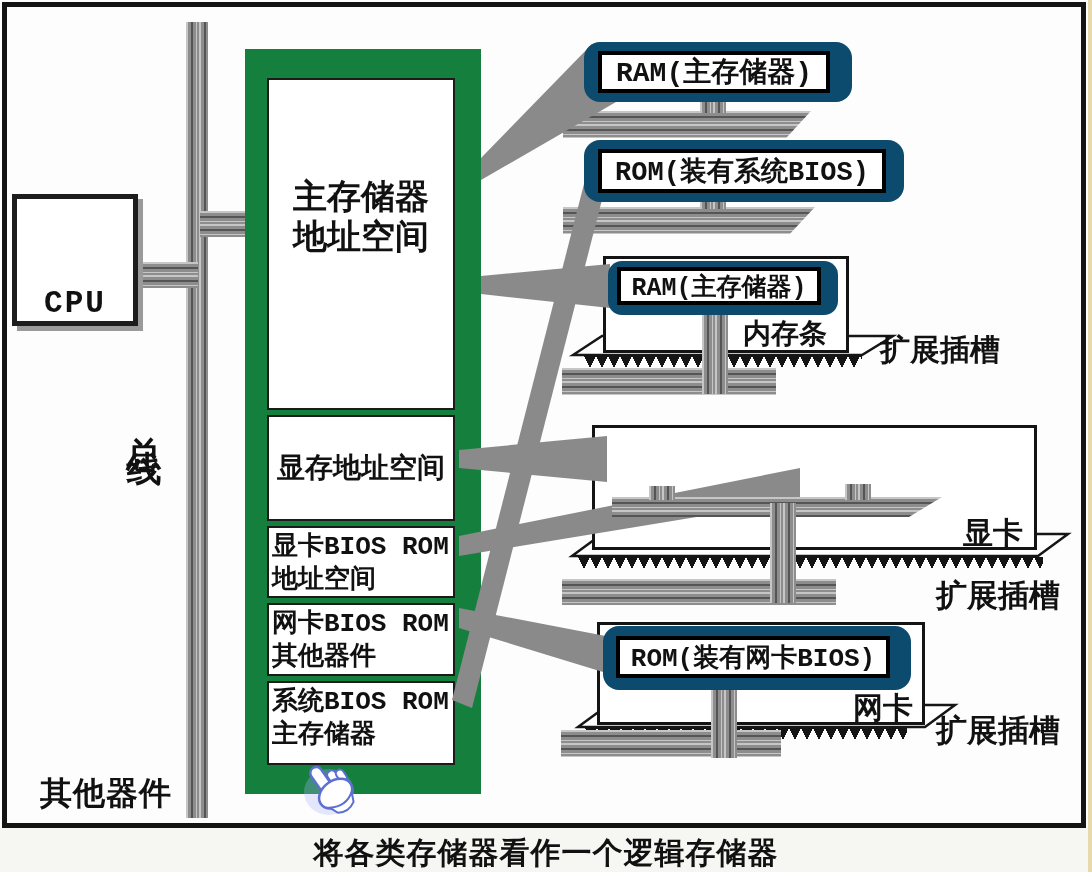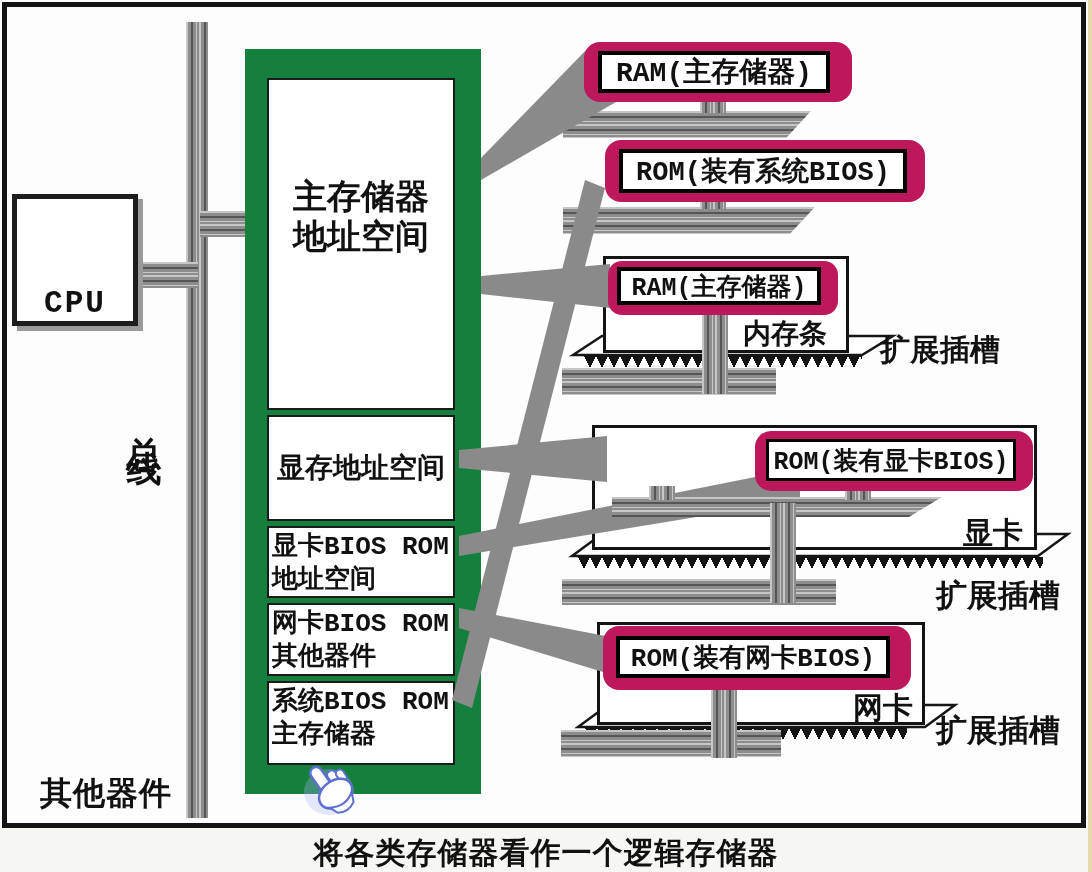--- a/index.html
+++ b/index.html
@@ -36,21 +36,21 @@
   .sec-3{top:477px;height:72px;}
   .sec-4{top:554px;height:73px;}
   .sec-5{top:632px;height:84px;}
 
   .tails{position:absolute;left:0;top:0;z-index:2;pointer-events:none;}
   .underlay{position:absolute;left:0;top:0;z-index:0;pointer-events:none;}
   .teeth{position:absolute;height:12px;z-index:0;
          background:conic-gradient(from 333deg at 50% 100%,#141414 0 54deg,rgba(0,0,0,0) 54deg) 0 0/12px 12px repeat-x;}
 
   .card{position:absolute;background:#fff;border:3px solid #141414;box-sizing:border-box;}
-  .blob{position:absolute;background:#be185d;border-radius:16px;z-index:5;}
+  .blob{position:absolute;background:#0c4a6e;border-radius:16px;z-index:5;}
   .blob .inner{position:absolute;background:#fff;border:4px solid #000;display:flex;align-items:center;justify-content:center;
                font-family:"Liberation Mono","Liberation Sans",sans-serif;font-weight:bold;white-space:nowrap;}
   .part-label{position:absolute;font-weight:bold;z-index:6;white-space:nowrap;}
 
   .b1{left:563px;top:111px;width:248px;height:27px;z-index:1;}
   .b2{left:563px;top:207px;width:252px;height:27px;z-index:1;}
   .b3{left:562px;top:368px;width:214px;height:27px;z-index:1;}
   .b4{left:562px;top:579px;width:274px;height:26px;z-index:1;}
   .b5{left:561px;top:730px;width:220px;height:27px;z-index:1;}
   .bint{left:612px;top:497px;width:330px;height:20px;z-index:4;}
@@ -128,28 +128,25 @@
   <div class="vband vc"></div>
   <div class="vband vn"></div>
 
   <div class="card" style="left:603px;top:256px;width:246px;height:97px;"></div>
   <div class="card" style="left:592px;top:425px;width:445px;height:125px;"></div>
   <div class="card" style="left:597px;top:622px;width:328px;height:103px;"></div>
 
   <div class="blob" style="left:584px;top:42px;width:268px;height:60px;">
     <div class="inner" style="left:14px;top:9px;width:224px;height:34px;font-size:28px;">RAM(主存储器)</div>
   </div>
-  <div class="blob" style="left:584px;top:140px;width:320px;height:62px;margin-left:21px;">
+  <div class="blob" style="left:584px;top:140px;width:320px;height:62px;">
     <div class="inner" style="left:14px;top:9px;width:280px;height:36px;font-size:27px;">ROM(装有系统BIOS)</div>
   </div>
   <div class="blob" style="left:608px;top:261px;width:230px;height:54px;border-radius:14px;">
     <div class="inner" style="left:9px;top:6px;width:196px;height:30px;font-size:25px;">RAM(主存储器)</div>
-  </div>
-  <div class="blob" style="left:755px;top:431px;width:278px;height:60px;">
-    <div class="inner" style="left:11px;top:8px;width:244px;height:36px;font-size:25px;border-width:3px;">ROM(装有显卡BIOS)</div>
   </div>
   <div class="blob" style="left:603px;top:626px;width:308px;height:64px;">
     <div class="inner" style="left:13px;top:10px;width:266px;height:34px;font-size:26px;">ROM(装有网卡BIOS)</div>
   </div>
 
   <div class="part-label" style="left:743px;top:315px;font-size:28px;">内存条</div>
   <div class="part-label" style="left:880px;top:330px;font-size:30px;">扩展插槽</div>
   <div class="part-label" style="left:963px;top:513px;font-size:30px;">显卡</div>
   <div class="part-label" style="left:936px;top:575px;font-size:31px;">扩展插槽</div>
   <div class="part-label" style="left:853px;top:688px;font-size:30px;">网卡</div>

